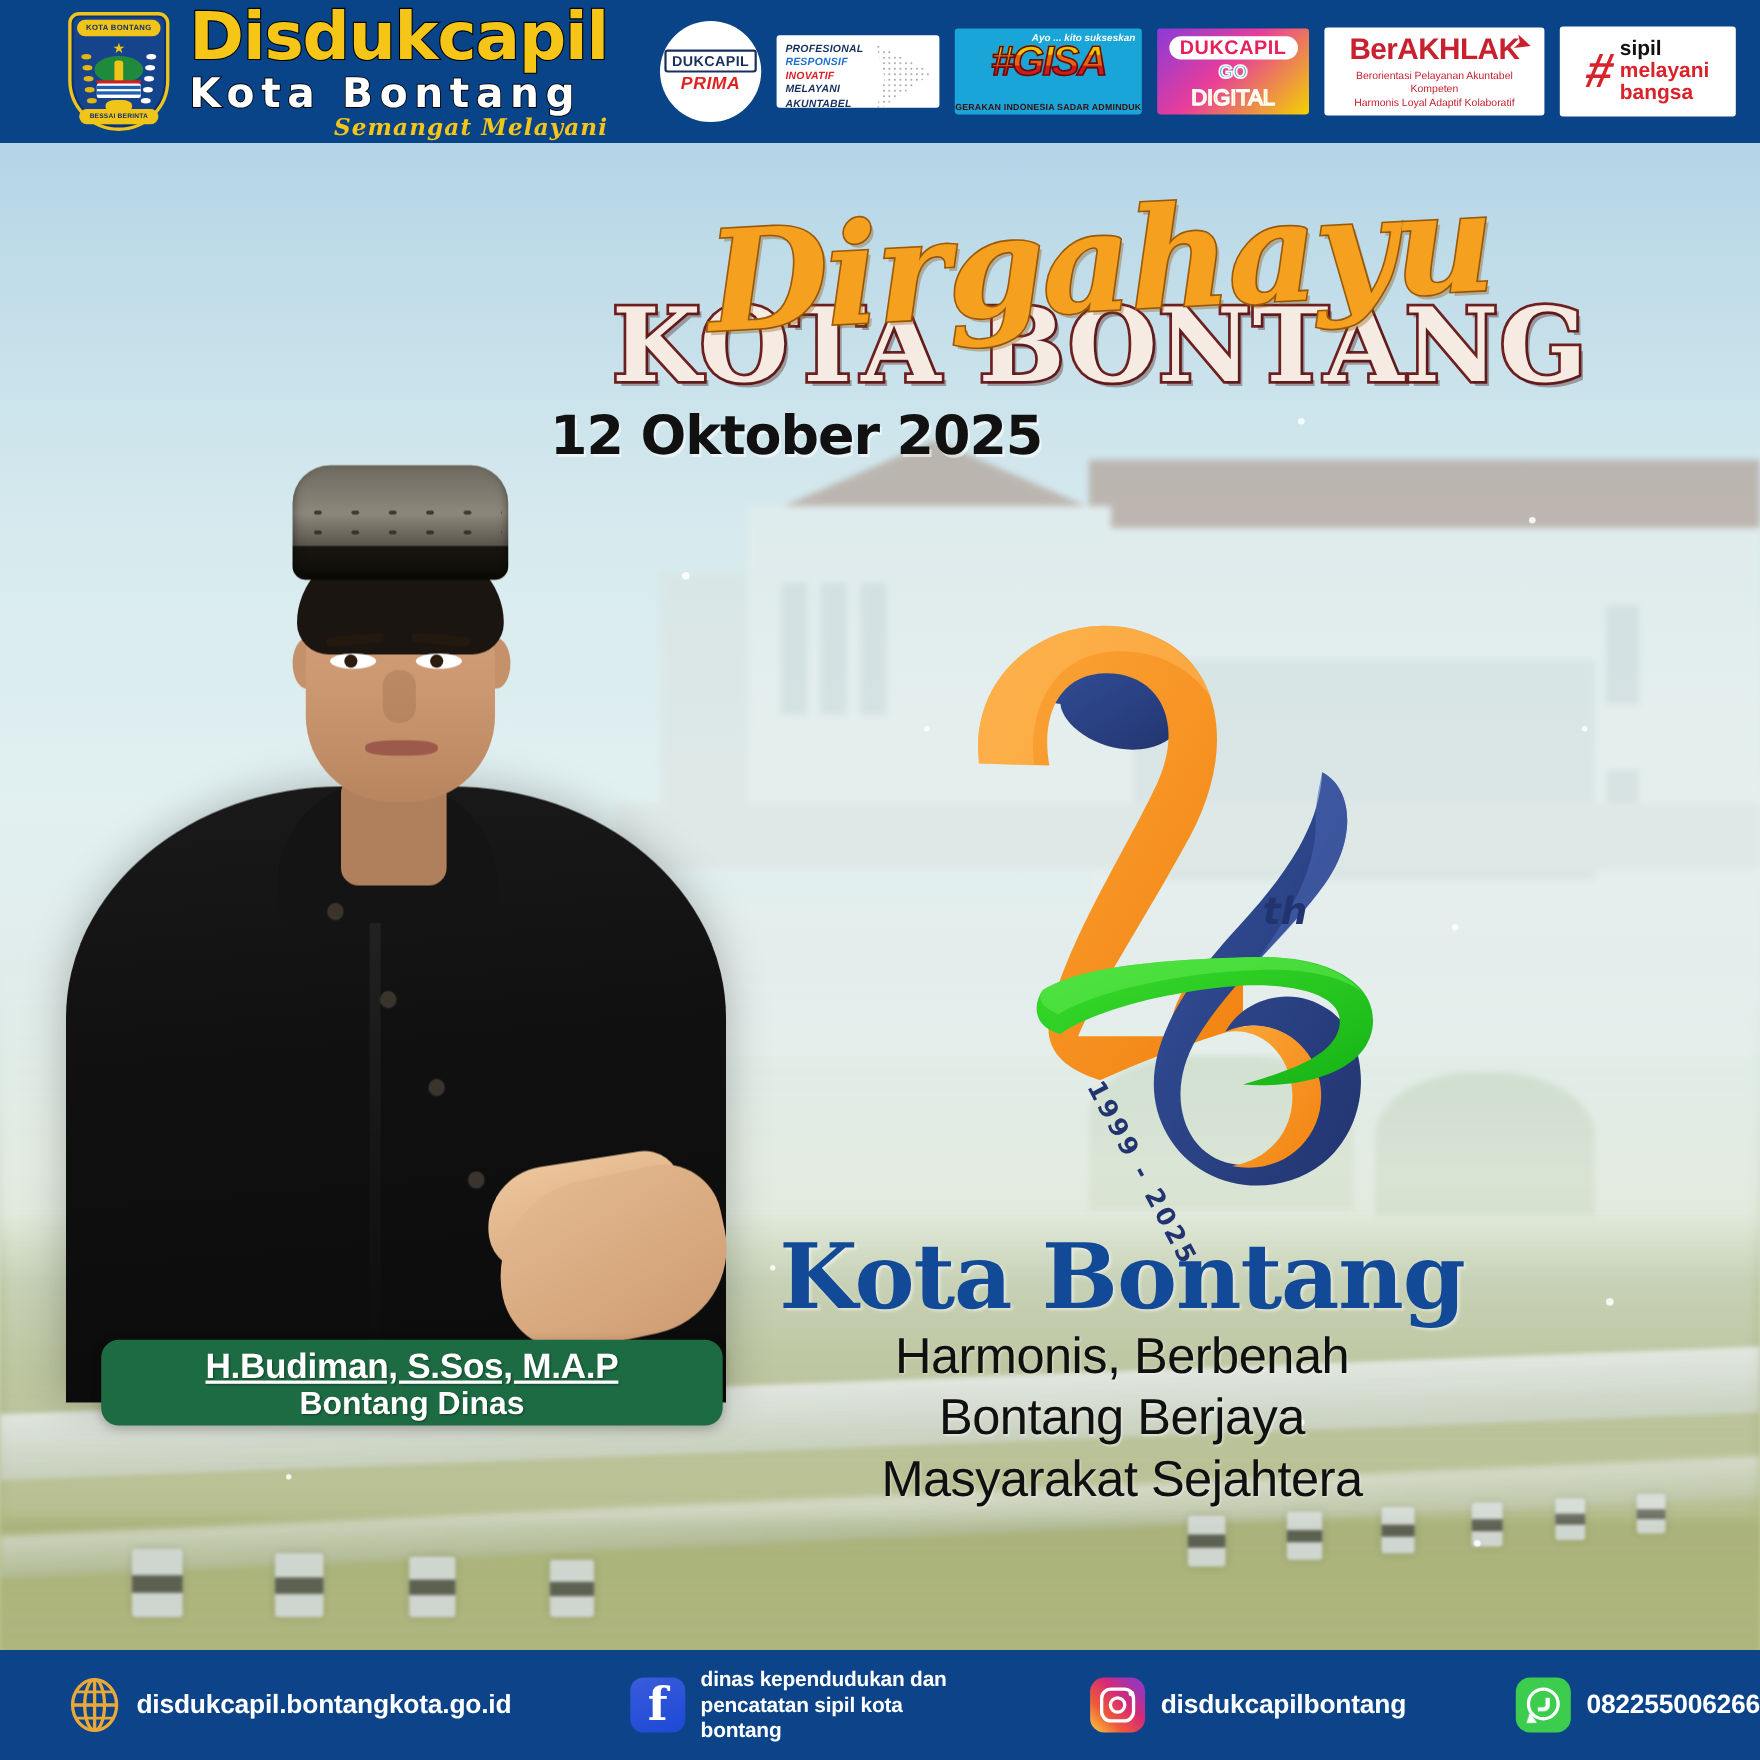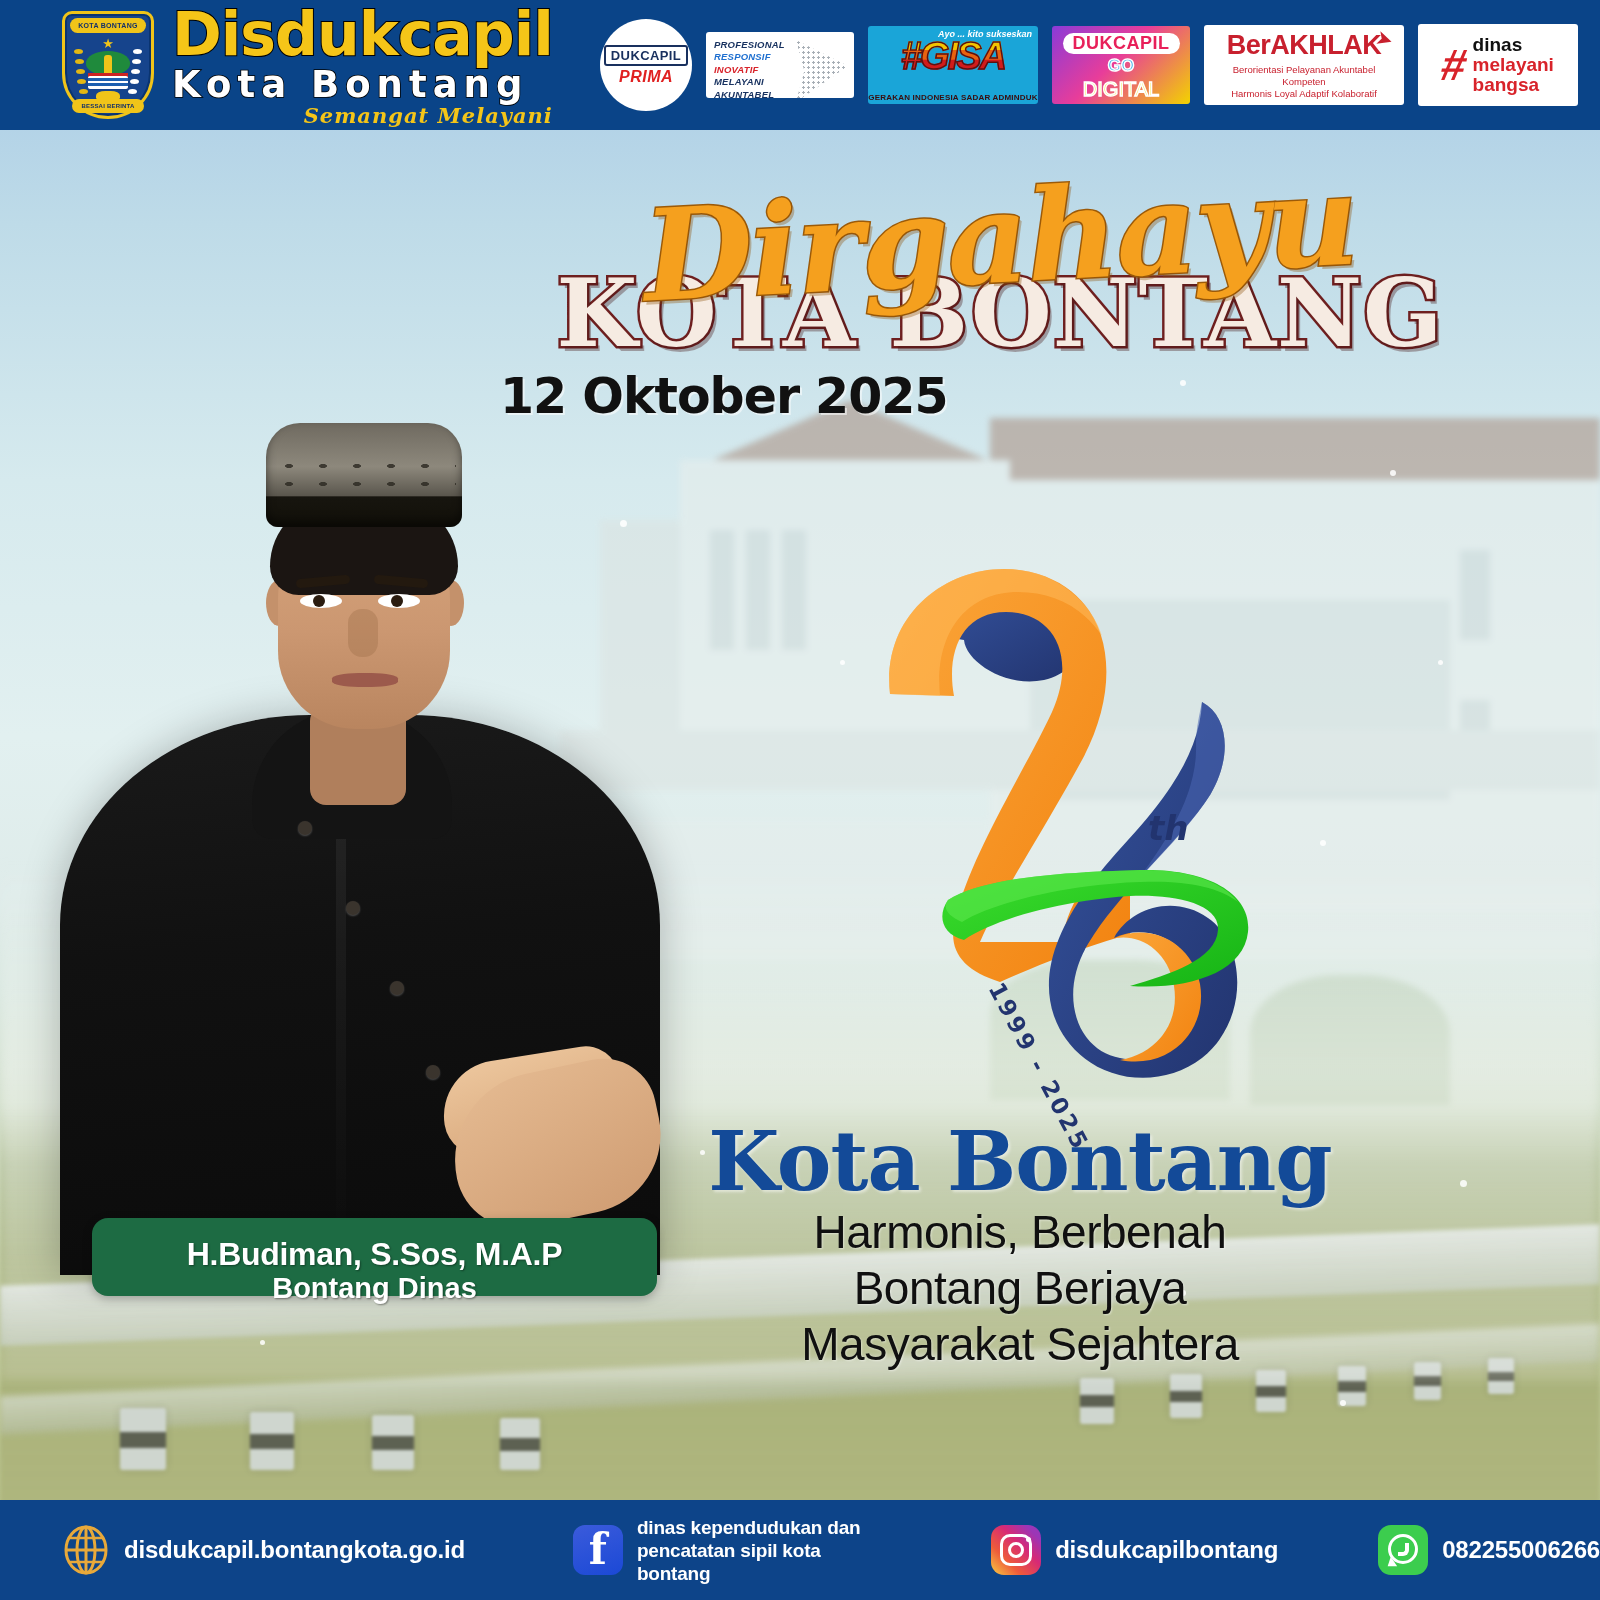--- a/index.html
+++ b/index.html
@@ -208,22 +208,22 @@
     background:linear-gradient(170deg,#edc79e,#d6a579);border-radius:80px 48px 60px 52px;transform:rotate(-9deg);
   }
   .p-btn{position:absolute;width:14px;height:14px;border-radius:50%;background:#3a342d;box-shadow:0 1px 2px rgba(255,255,255,.25);}
 
   
   .nameplate{
     position:absolute;left:92px;top:1218px;width:565px;height:78px;z-index:35;
     background:#1d6b43;border-radius:16px;text-align:center;padding-top:6px;
     box-shadow:0 3px 10px rgba(0,0,0,.25);
   }
-  .np-1{font-size:32px;font-weight:bold;color:#fff;letter-spacing:-.3px;line-height:36px;
-        text-shadow:1px 1px 2px rgba(0,0,0,.4);margin-top:12px;}
+  .np-1{font-size:32px;font-weight:bold;color:#fff;text-decoration:underline;letter-spacing:-.3px;line-height:36px;
+        text-shadow:1px 1px 2px rgba(0,0,0,.4);}
   .np-2{font-size:29px;font-weight:bold;color:#fff;line-height:32px;text-shadow:1px 1px 2px rgba(0,0,0,.4);}
 
   
   .slogan{position:absolute;left:660px;top:1118px;width:720px;text-align:center;z-index:30;}
   .sl-city{
     font-family:"DejaVu Serif",serif;font-weight:bold;font-size:82px;color:#134a98;
     line-height:86px;letter-spacing:-1px;text-shadow:2px 2px 3px rgba(255,255,255,.5);
   }
   .sl-line{font-size:46px;color:#101010;line-height:56px;letter-spacing:-.5px;
     text-shadow:1px 1px 2px rgba(255,255,255,.45);}
@@ -405,21 +405,21 @@
 
       <div class="badge b-akhlak">
         <div class="a1"><span>BerAKHLAK</span><sup>➤</sup></div>
         <div class="a2">Berorientasi Pelayanan Akuntabel Kompeten</div>
         <div class="a2" style="margin-top:0">Harmonis Loyal Adaptif Kolaboratif</div>
       </div>
 
       <div class="badge b-bangga">
         <div class="hash">#</div>
         <div class="bt">
-          <span style="color:#111">dinas</span>
+          <span style="color:#111">sipil</span>
           <span style="color:#d8232a">melayani</span>
           <span style="color:#d8232a">bangsa</span>
         </div>
       </div>
 
     </div>
   </div>
 
   <div class="title-wrap">
     <div class="t-dirga">Dirgahayu</div>

